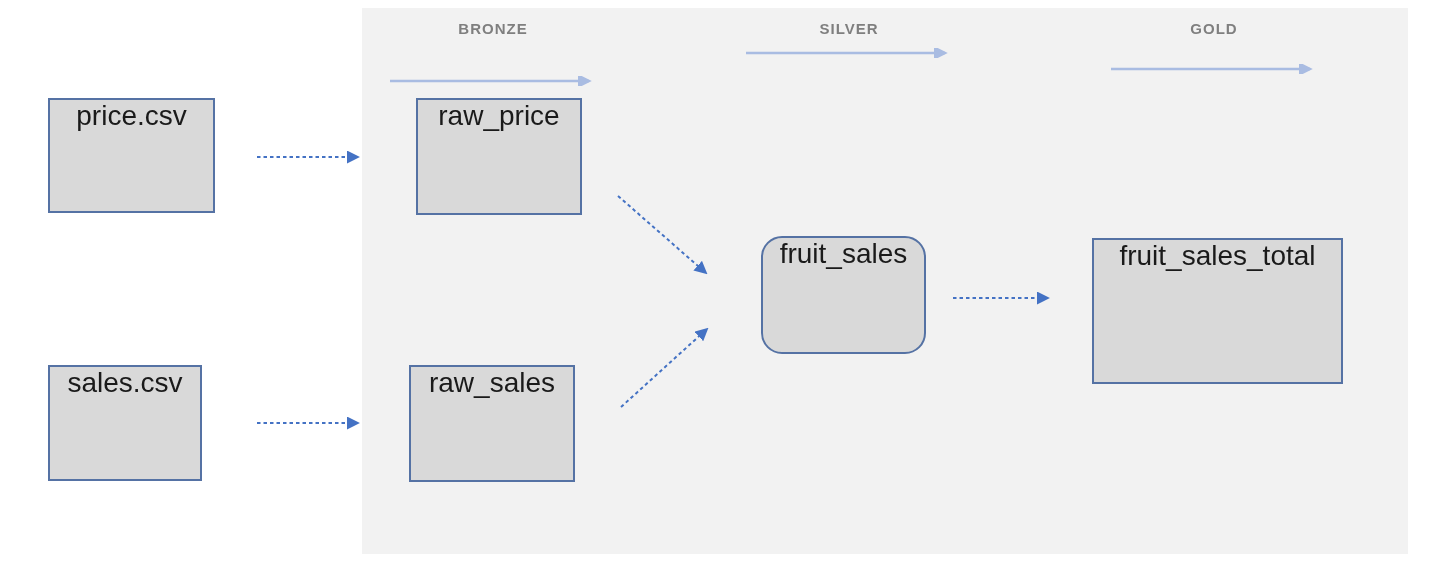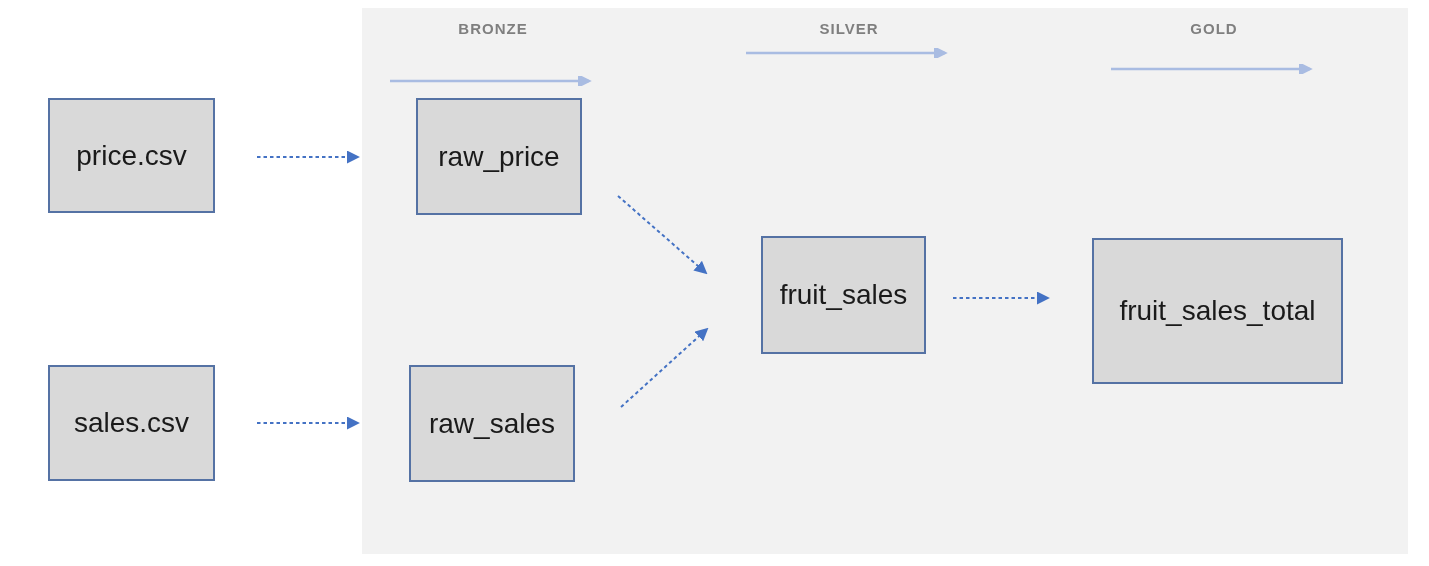--- a/index.html
+++ b/index.html
@@ -40,31 +40,30 @@
   }
   .lane-arrow {
     display: block;
   }
   .node {
     position: absolute;
     background: #d9d9d9;
     border: 2px solid #5572a4;
     box-sizing: border-box;
     display: flex;
-    align-items: center;
     justify-content: center;
     font-size: 28px;
     color: #1a1a1a;
     white-space: nowrap;
   }
   #node-price-csv        { left: 48px;   top: 98px;  width: 167px; height: 115px; }
-  #node-sales-csv        { left: 48px;   top: 365px; width: 167px; height: 116px; }
+  #node-sales-csv        { left: 48px;   top: 365px; width: 154px; height: 116px; }
   #node-raw-price        { left: 416px;  top: 98px;  width: 166px; height: 117px; }
   #node-raw-sales        { left: 409px;  top: 365px; width: 166px; height: 117px; }
-  #node-fruit-sales      { left: 761px;  top: 236px; width: 165px; height: 118px; }
+  #node-fruit-sales      { left: 761px;  top: 236px; width: 165px; height: 118px; border-radius: 21px; }
   #node-fruit-sales-total{ left: 1092px; top: 238px; width: 251px; height: 146px; }
   #lane-bronze { left: 389px;  width: 208px; gap: 28px; }
   #lane-silver { left: 745px;  width: 208px; }
   #lane-gold   { left: 1110px; width: 208px; gap: 16px; }
   #edges-overlay {
     position: absolute;
     left: 0; top: 0;
     width: 1429px;
     height: 566px;
     pointer-events: none;

